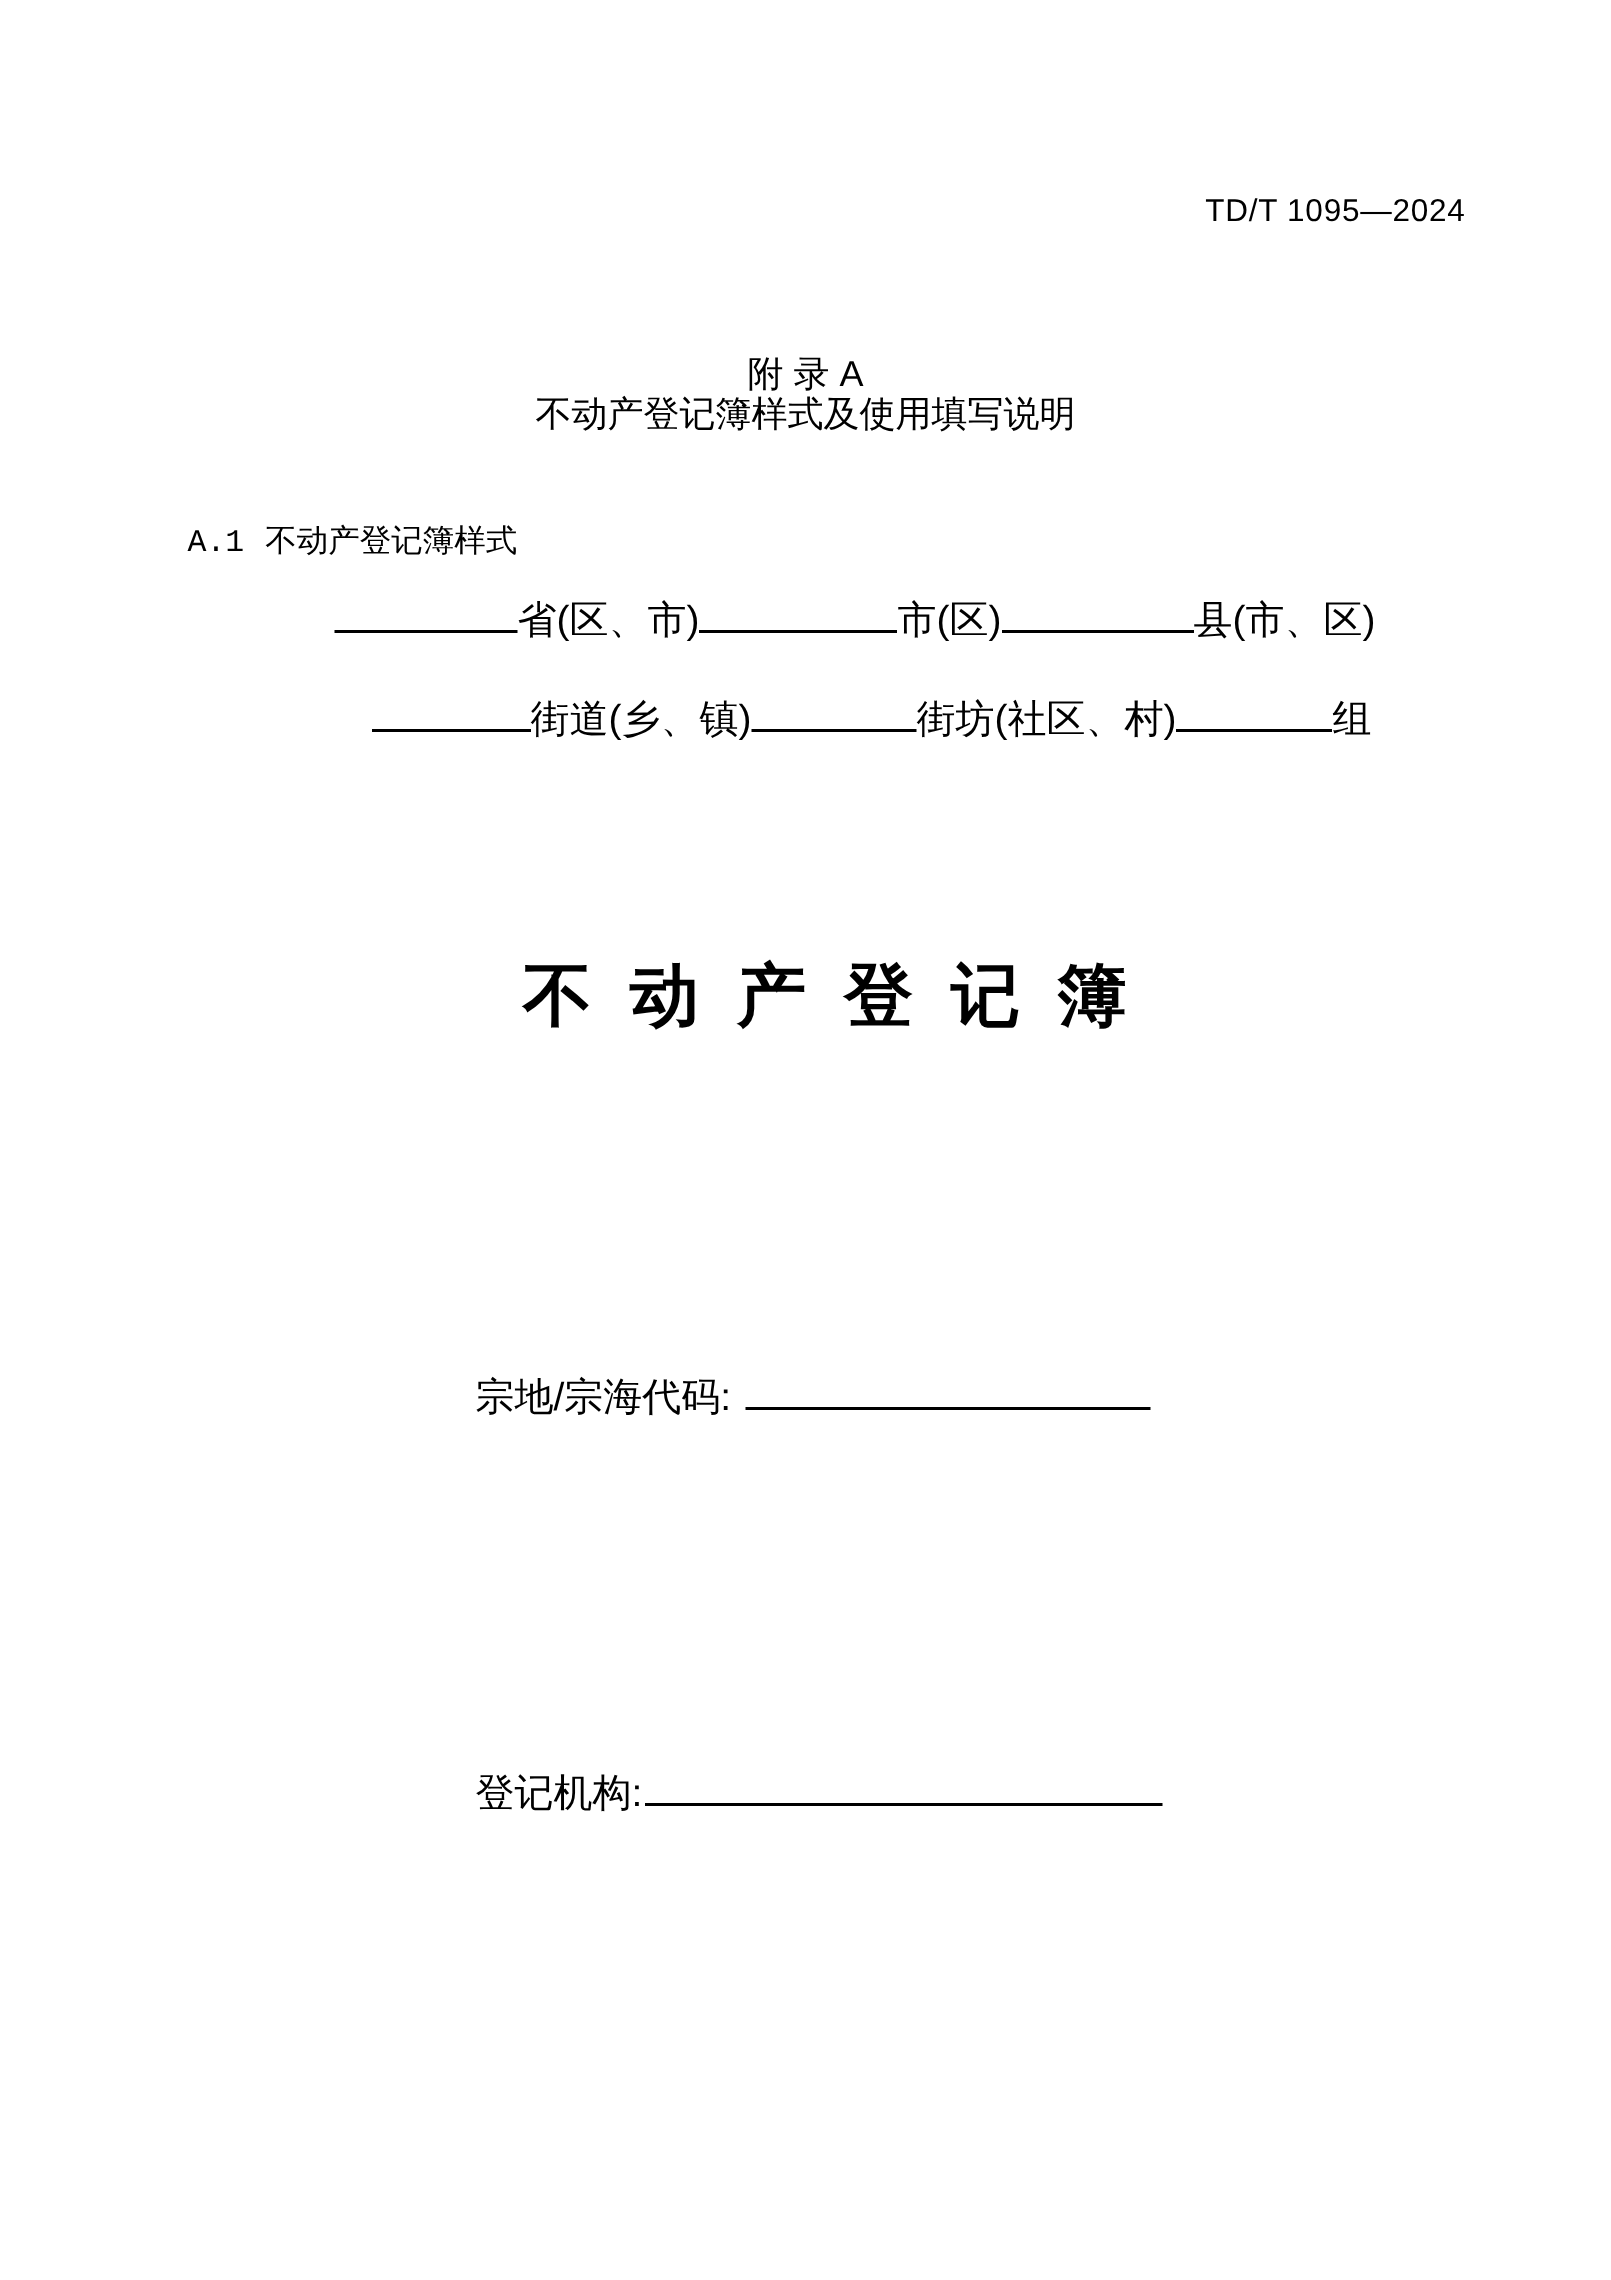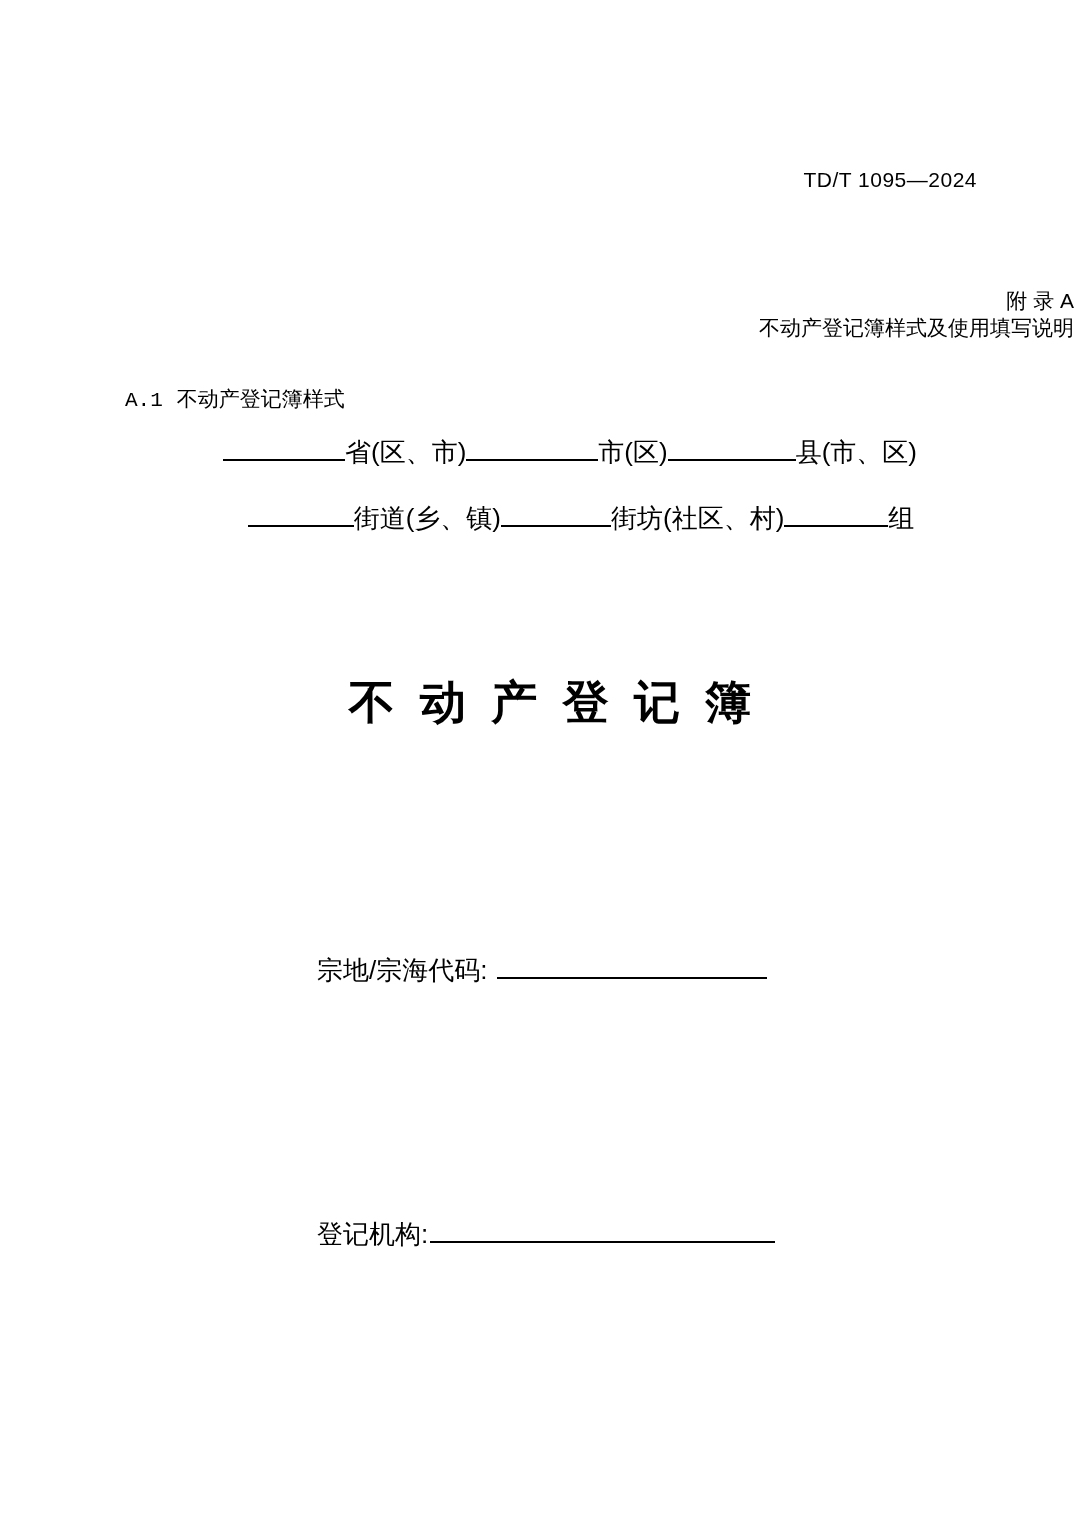--- a/index.html
+++ b/index.html
@@ -8,41 +8,40 @@
     background: #ffffff;
   }
   .page {
     position: relative;
     width: 1074px;
     height: 1292px;
     background: #ffffff;
     color: #000000;
     font-family: "Liberation Sans", sans-serif;
     overflow: hidden;
-    margin-top: 39px;
   }
 
   
   .std-number {
     position: absolute;
     top: 129px;
     right: 97px;
     font-size: 21px;
     letter-spacing: 0.5px;
     white-space: nowrap;
   }
 
   
   .appendix-head {
     position: absolute;
-    top: 248px;
+    top: 236px;
     left: 0;
     width: 100%;
-    text-align: right;
-    font-size: 21px;
+    text-align: center;
+    font-size: 24px;
     line-height: 27px;
   }
   .appendix-head .line { white-space: nowrap; }
 
   
   .section-head {
     position: absolute;
     top: 346px;
     left: 125px;
     font-size: 21px;

